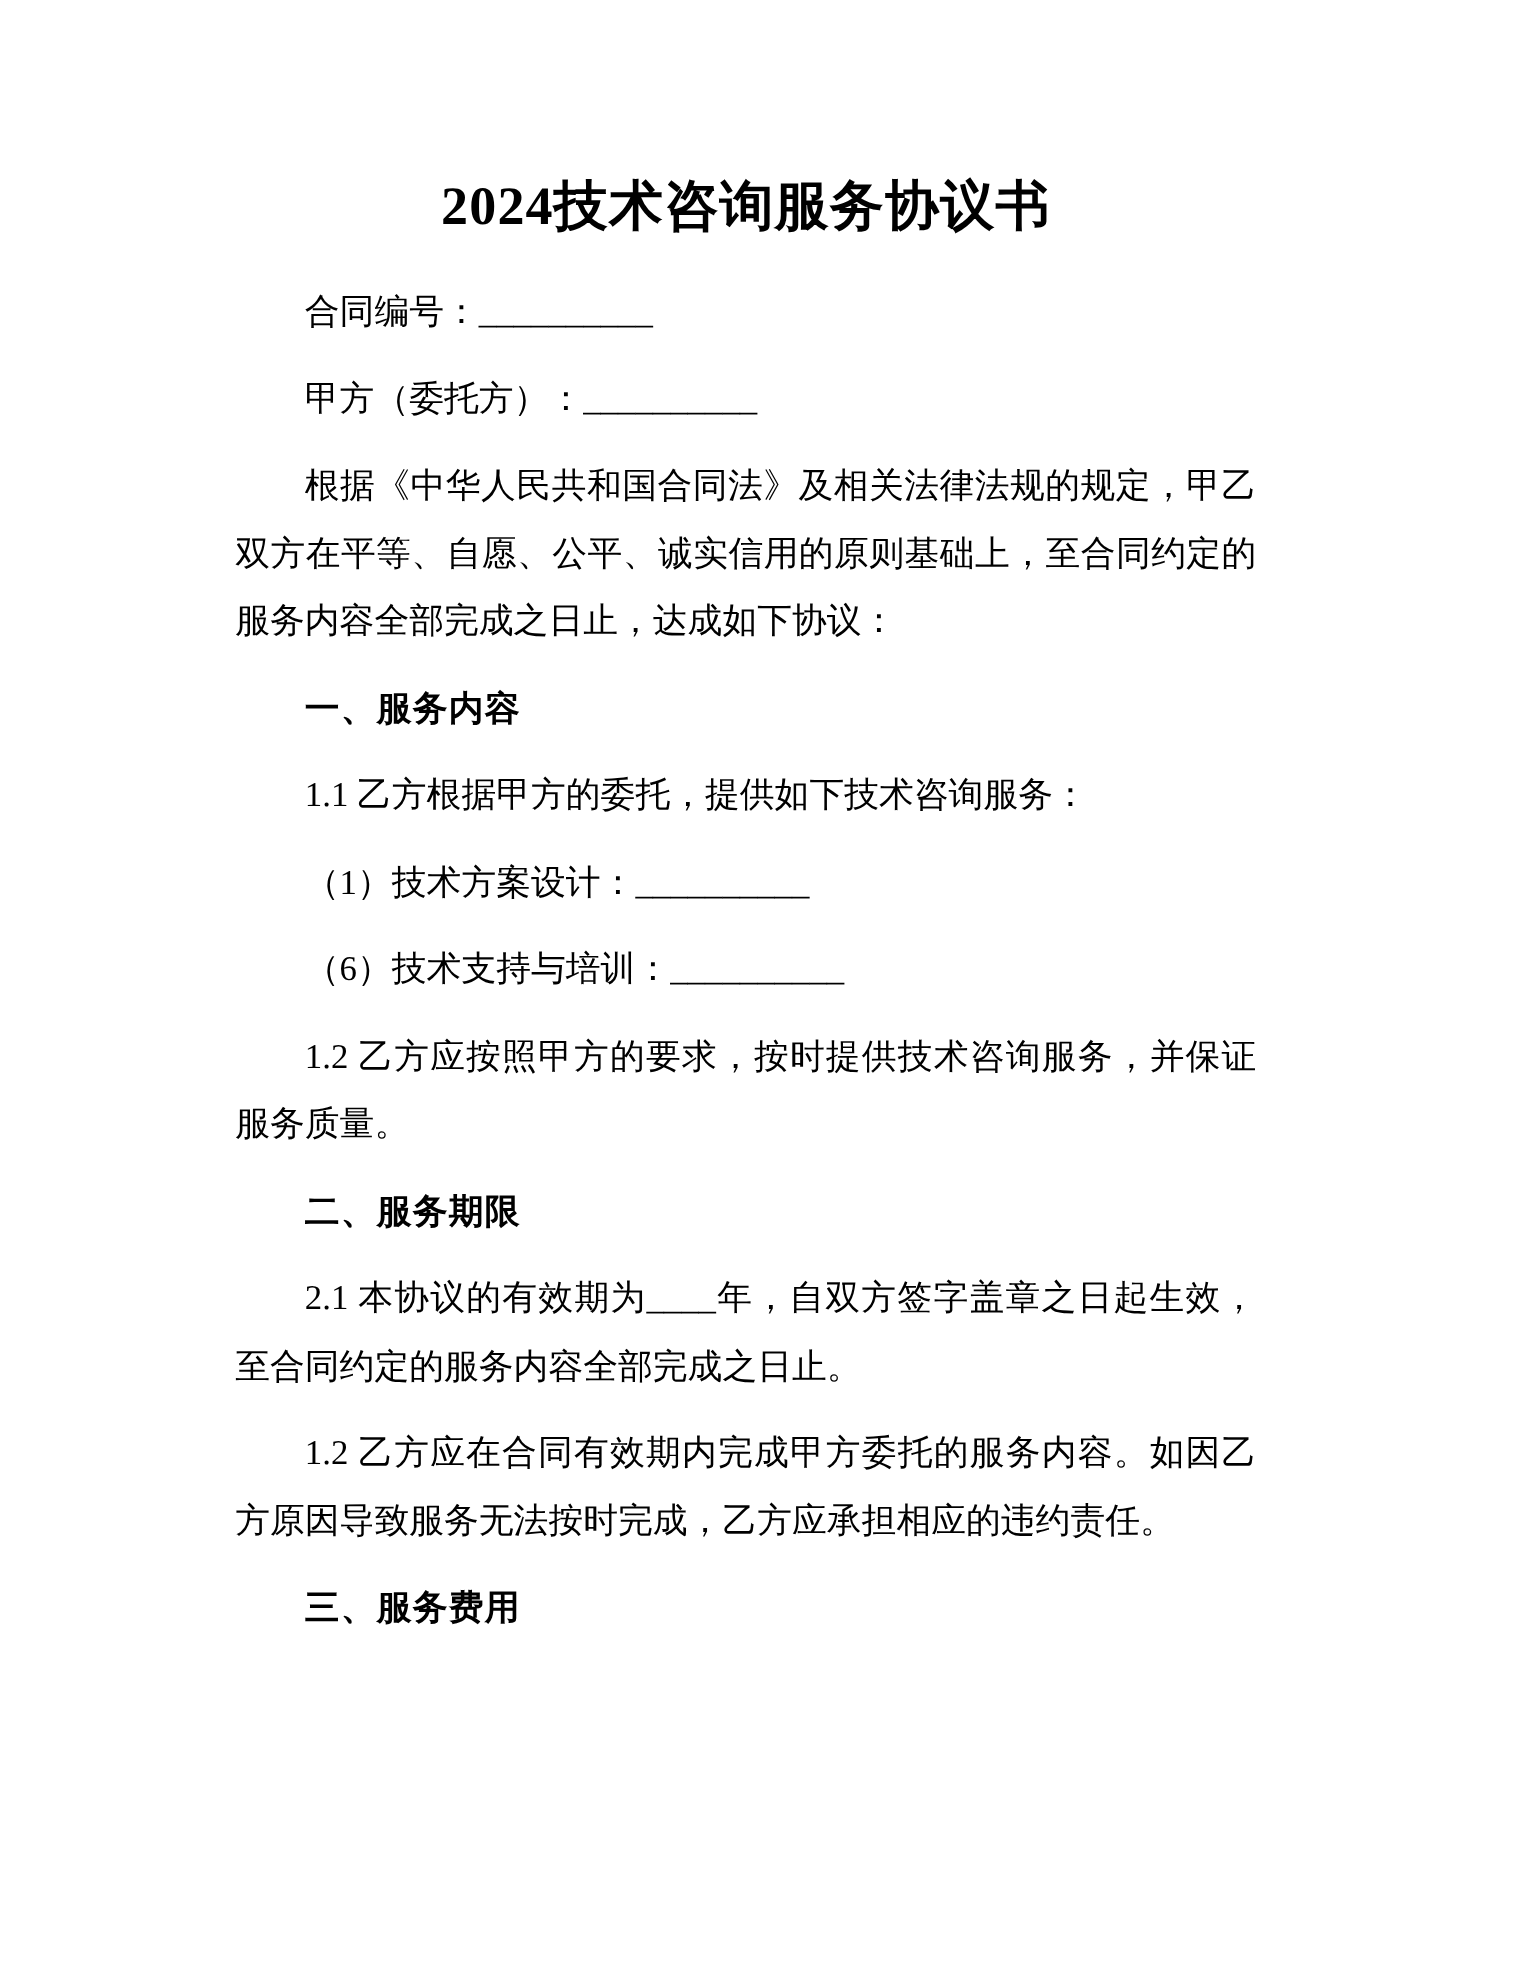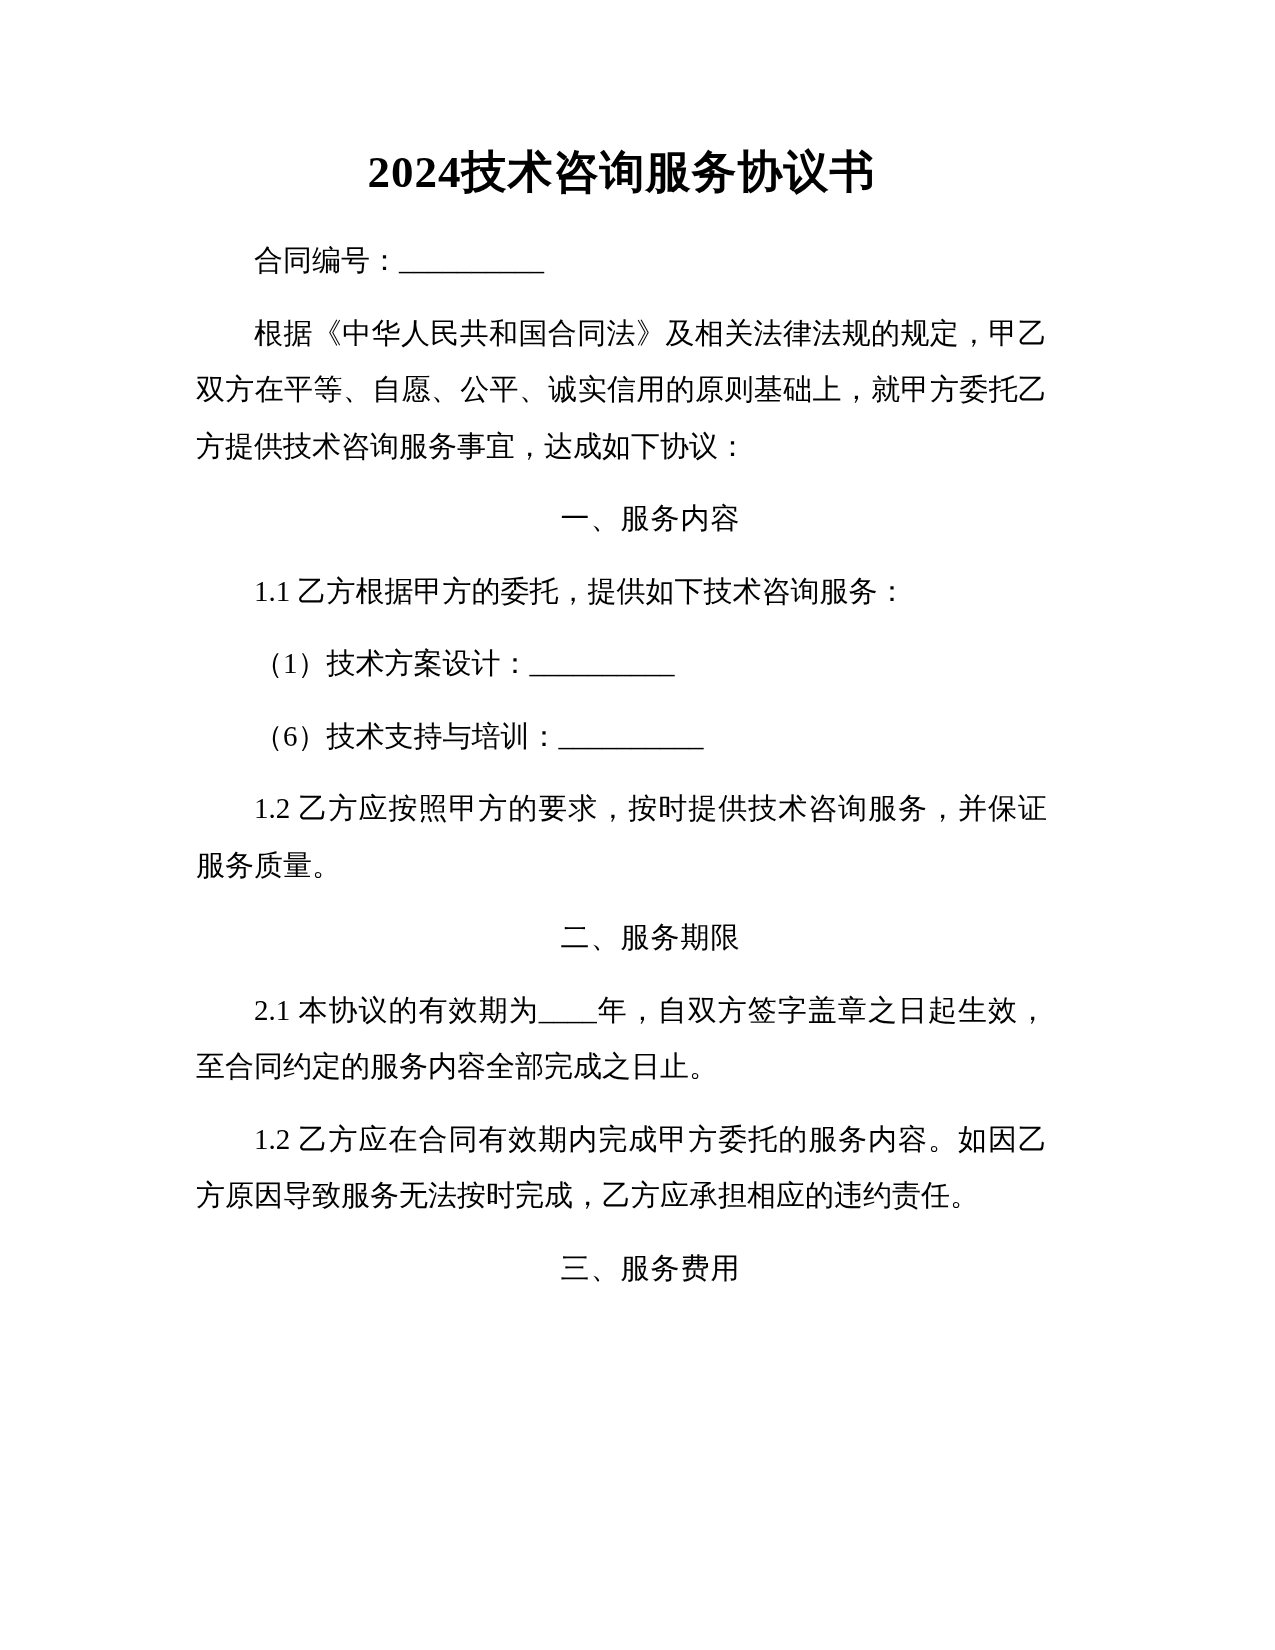--- a/index.html
+++ b/index.html
@@ -34,35 +34,36 @@
   .line {
     margin: 16px;
     font-size: 29px;
     line-height: 56.5px;
     text-indent: 58px;
     text-align: justify;
     word-break: break-all;
   }
   .line.heading {
     font-family: "Liberation Sans", "DejaVu Sans", sans-serif;
-    font-weight: 400;
-    text-align: center;
+    font-weight: 700;
+    text-align: left;
     letter-spacing: 1px;
   }
 </style>
 </head>
 <body>
 
 <div class="page">
   <div class="content">
 
     <h1 class="doc-title">2024技术咨询服务协议书</h1>
 
     <p class="line">合同编号：__________</p>
-    <p class="line">根据《中华人民共和国合同法》及相关法律法规的规定，甲乙双方在平等、自愿、公平、诚实信用的原则基础上，就甲方委托乙方提供技术咨询服务事宜，达成如下协议：</p>
+    <p class="line">甲方（委托方）：__________</p>
+    <p class="line">根据《中华人民共和国合同法》及相关法律法规的规定，甲乙双方在平等、自愿、公平、诚实信用的原则基础上，至合同约定的服务内容全部完成之日止，达成如下协议：</p>
     <p class="line heading">一、服务内容</p>
     <p class="line">1.1 乙方根据甲方的委托，提供如下技术咨询服务：</p>
     <p class="line">（1）技术方案设计：__________</p>
     <p class="line">（6）技术支持与培训：__________</p>
     <p class="line">1.2 乙方应按照甲方的要求，按时提供技术咨询服务，并保证服务质量。</p>
     <p class="line heading">二、服务期限</p>
     <p class="line">2.1 本协议的有效期为____年，自双方签字盖章之日起生效，至合同约定的服务内容全部完成之日止。</p>
     <p class="line">1.2 乙方应在合同有效期内完成甲方委托的服务内容。如因乙方原因导致服务无法按时完成，乙方应承担相应的违约责任。</p>
     <p class="line heading">三、服务费用</p>
 

